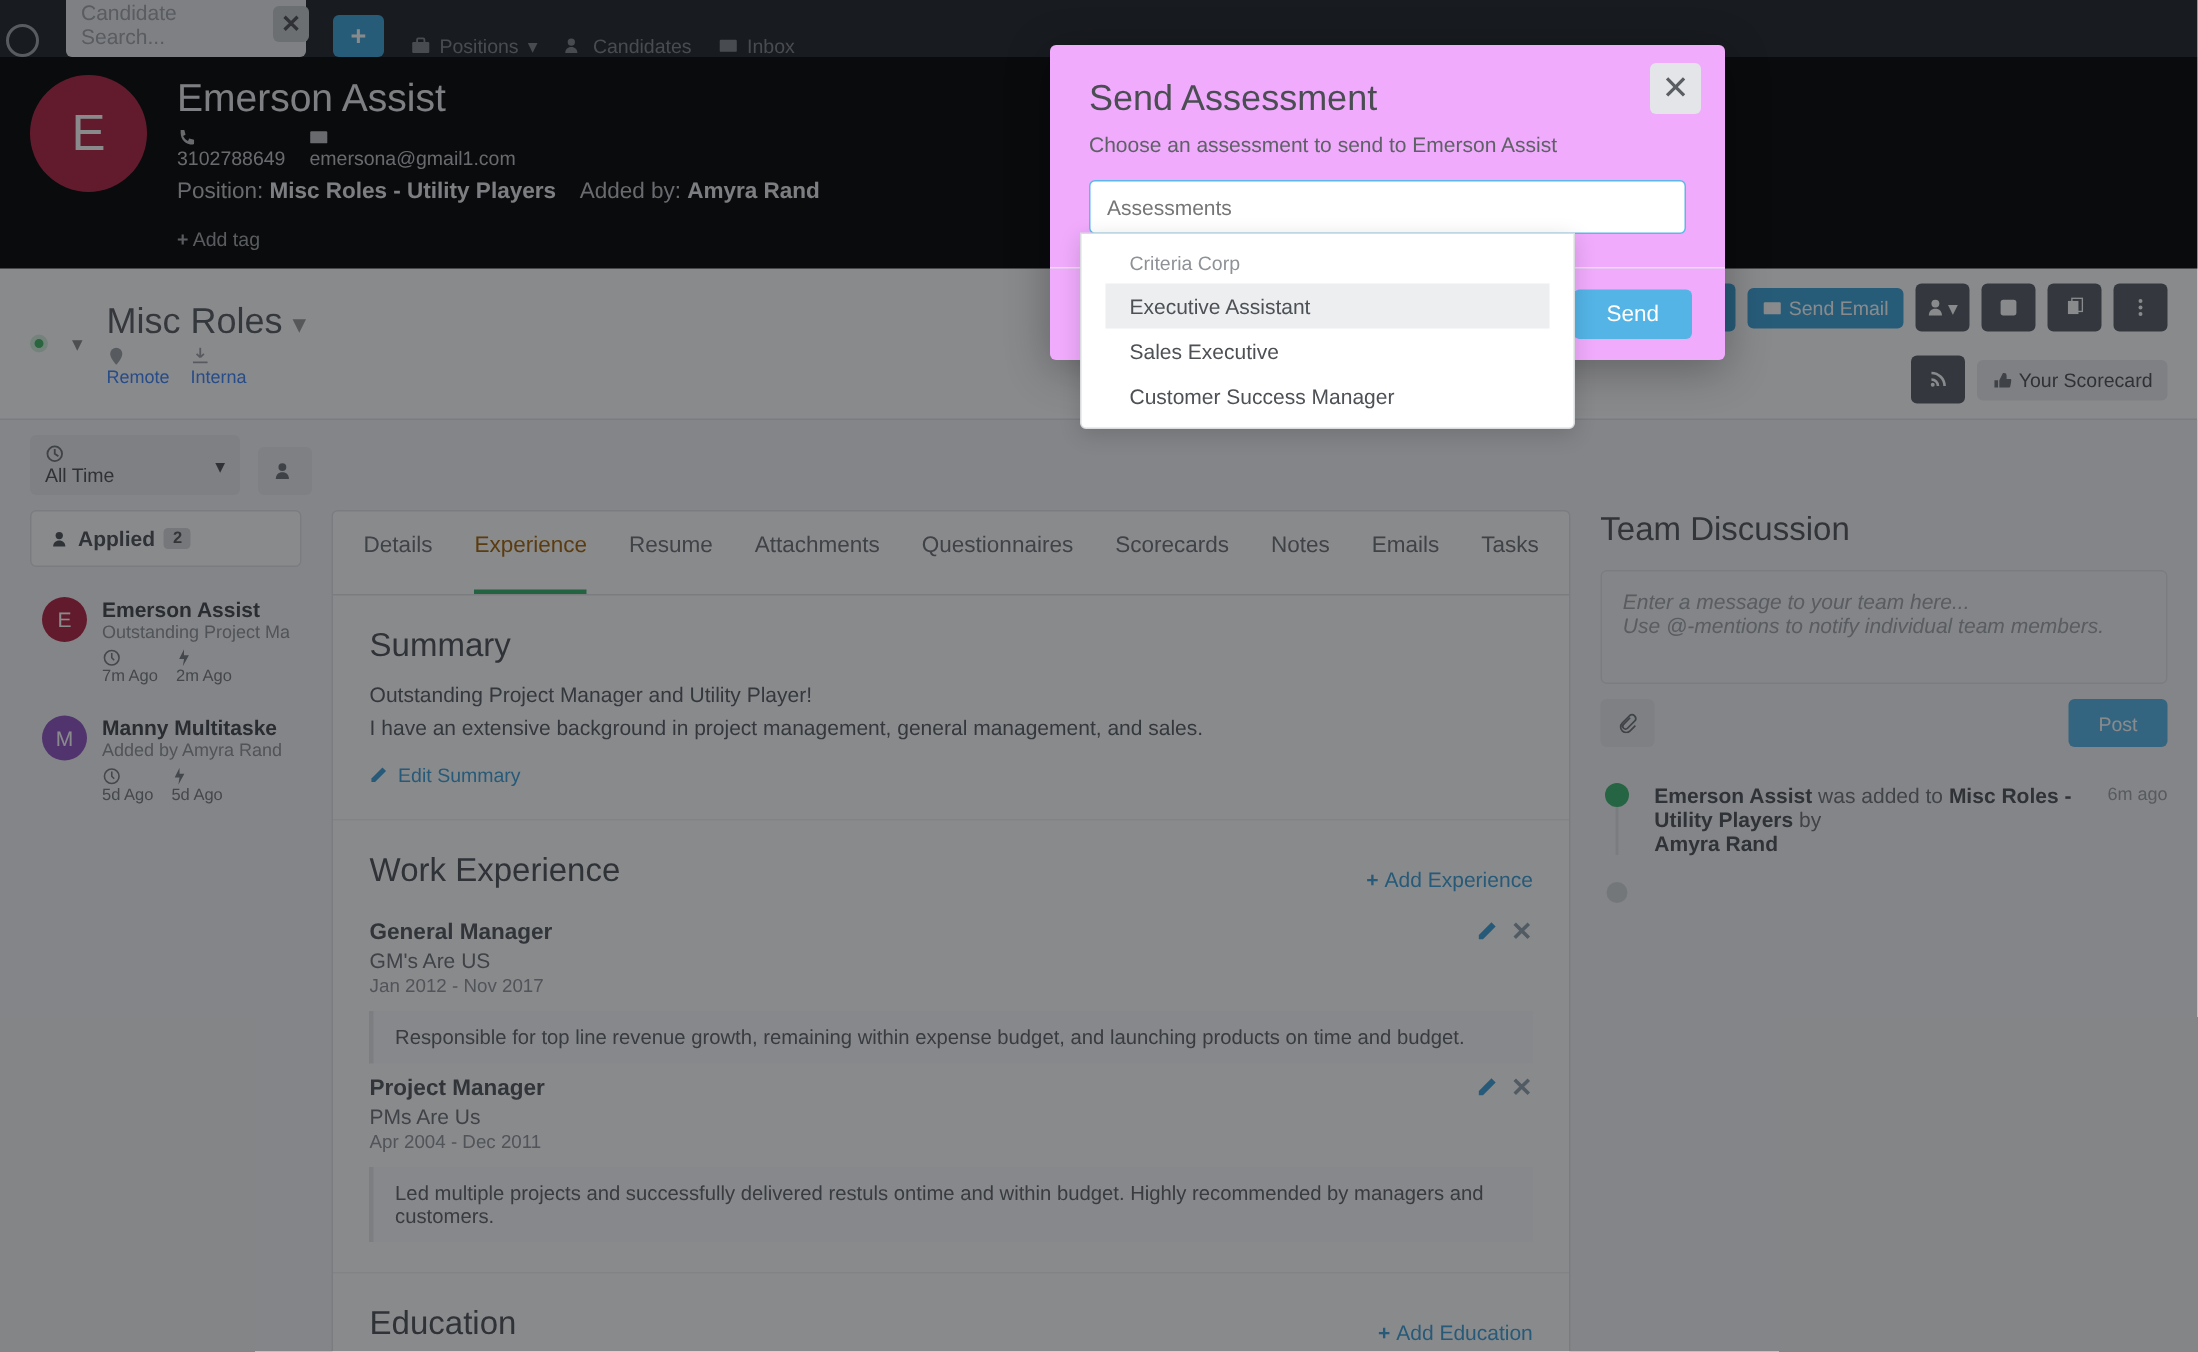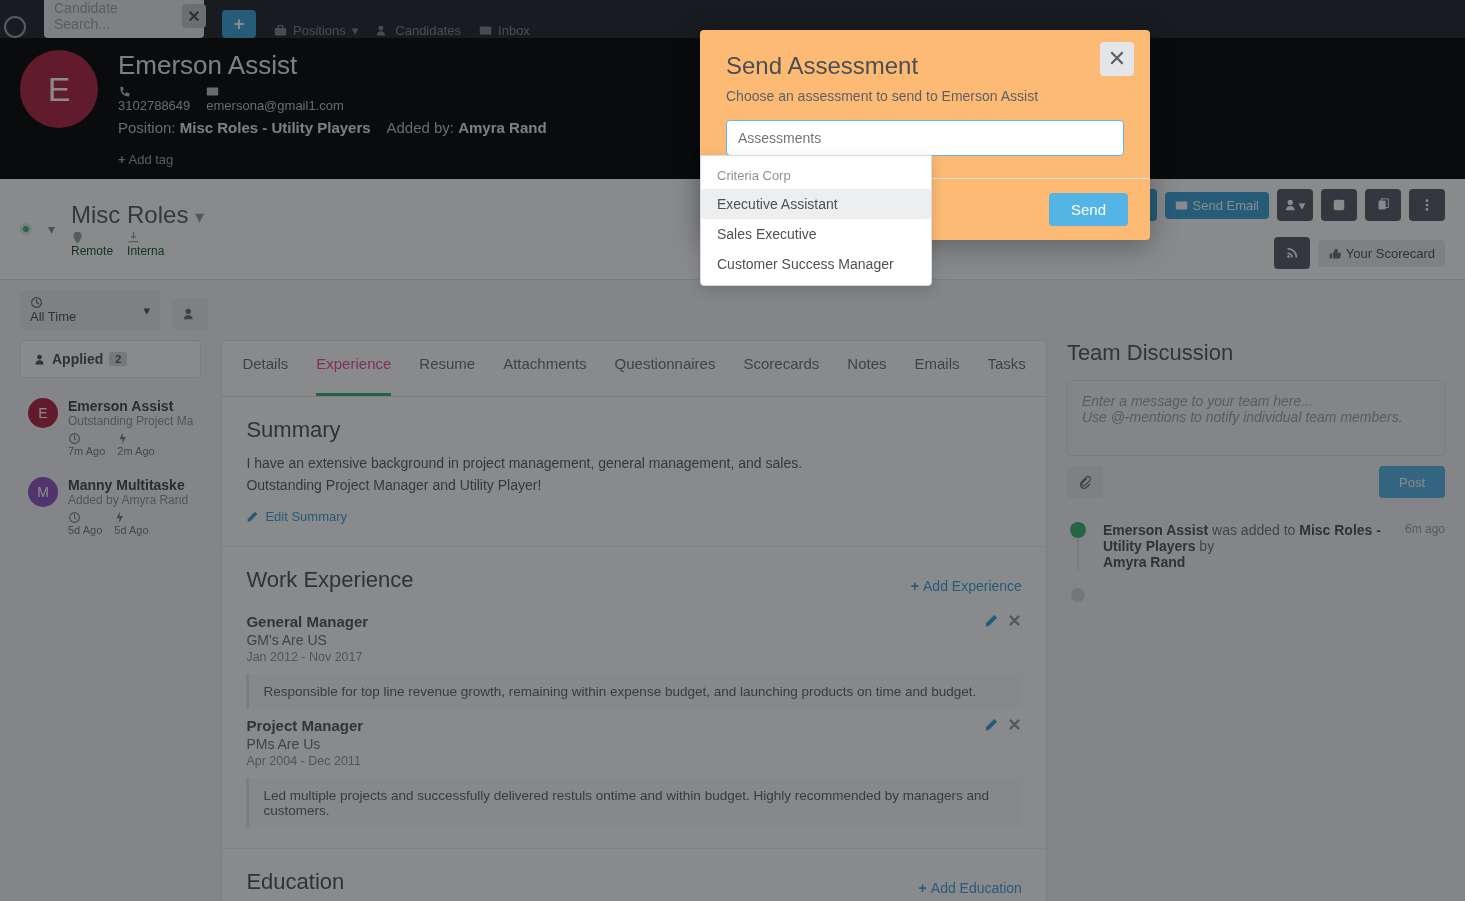--- a/index.html
+++ b/index.html
@@ -36,42 +36,42 @@
   .cand-name{font-size:26px;font-weight:500;color:#e8e9ea}
   .cand-meta{color:#bdbfc2;font-size:13px;display:flex;gap:16px;margin-top:4px;flex-wrap:wrap}
   .cand-meta-row2{color:#bdbfc2;font-size:15px;margin-top:6px}
   .cand-meta-row2 .strong{color:#e6e7e8;font-weight:600}
   .addtag{color:#9ea2a5;font-size:13px;margin-top:16px}
   
   .pos-row{background:#fff;border-bottom:1px solid var(--border);display:flex;align-items:center;justify-content:space-between;padding:10px 20px}
   .pos-left{display:flex;align-items:center;gap:16px;color:#666}
   .status-dot{width:12px;height:12px;border-radius:50%;background:#3eb765;border:3px solid #d3f0dc;display:inline-block}
   .pos-title{font-size:24px;color:#55595e;font-weight:500}
-  .pos-sub{font-size:12px;color:#14532d;display:flex;gap:14px;margin-top:2px}
+  .pos-sub{font-size:12px;color:#3b82f6;display:flex;gap:14px;margin-top:2px}
   .pos-right{display:flex;align-items:center;gap:8px;flex-wrap:wrap;justify-content:flex-end}
   .btn-sq{width:36px;height:32px;padding:0}
   
   .filter-row{padding:10px 20px;display:flex;align-items:flex-end;gap:12px}
   
   .main{display:flex;padding:0 20px 20px 20px;gap:20px}
   .col-left{width:200px}
   .col-center{flex:1;background:#fff;border:1px solid var(--border);border-radius:4px}
   .col-right{width:470px}
   
   .left-header{background:#fff;border:1px solid var(--border);border-radius:4px;padding:10px 12px;margin-bottom:10px;font-weight:600;color:#4a4e53;display:flex;align-items:center;gap:6px}
   .count-badge{background:#d6d9dc;border-radius:3px;padding:1px 6px;font-size:11px;color:#555}
   .cand-card{display:flex;gap:10px;padding:10px 8px;cursor:pointer;border-radius:4px}
   .cand-card .av{width:30px;height:30px;border-radius:50%;display:flex;align-items:center;justify-content:center;color:#fff;font-size:14px;flex-shrink:0}
   .cand-card .nm{font-weight:600;color:#3f4348;font-size:14px}
   .cand-card .sub{font-size:12px;color:#8d9196;white-space:nowrap;overflow:hidden;text-overflow:ellipsis;max-width:130px}
   .cand-card .meta{font-size:11px;color:#74787d;display:flex;gap:12px;margin-top:4px}
   
   .tabs{display:flex;gap:28px;padding:14px 20px;border-bottom:1px solid var(--border);color:#6a6e73;font-size:15px}
   .tab{cursor:pointer;padding-bottom:10px}
-  .tab.active{color:#ec4899;border-bottom:3px solid #34b06a;margin-bottom:-14px}
+  .tab.active{color:#a16207;border-bottom:3px solid #34b06a;margin-bottom:-14px}
   .section{padding:20px 24px;border-bottom:1px solid #f0f1f3}
   .section h2{margin:0 0 12px 0;font-size:22px;font-weight:500;color:#4a4e53}
   .section p{margin:6px 0;color:#555a60;font-size:14px}
   .edit-link{color:var(--link);font-size:13px;margin-top:10px;display:inline-flex;gap:6px;align-items:center}
   .sect-head{display:flex;justify-content:space-between;align-items:center}
   .add-link{color:var(--link);font-size:14px;display:flex;align-items:center;gap:4px}
   .job{margin-top:8px;position:relative}
   .job-title{font-weight:600;color:#4e5257;font-size:15px}
   .job-co{color:#6b6f74;font-size:14px;margin-top:2px}
   .job-dates{color:#8e9297;font-size:12.5px;margin-top:2px}
@@ -84,29 +84,29 @@
   .team-actions{display:flex;justify-content:space-between;gap:8px;margin-top:10px}
   .timeline{margin-top:24px;border-left:2px solid #e1e3e6;margin-left:10px;padding-left:24px;position:relative}
   .tl-dot{position:absolute;left:-9px;top:0;width:16px;height:16px;border-radius:50%;background:#37b56d}
   .tl-dot2{position:absolute;left:-8px;top:66px;width:14px;height:14px;border-radius:50%;background:#d5d8db}
   .tl-item{font-size:14px;color:#6c7075}
   .tl-item .strong{font-weight:600;color:#4a4e53}
   .tl-time{font-size:12px;color:#9a9ea3;float:right}
   
   .overlay{position:absolute;inset:0;background:rgba(20,22,25,0.5);z-index:50}
   
-  .modal{position:absolute;left:700px;top:30px;width:450px;background:#fdba74;border-radius:4px;box-shadow:0 6px 30px rgba(0,0,0,0.3);z-index:60}
+  .modal{position:absolute;left:700px;top:30px;width:450px;background:#f0abfc;border-radius:4px;box-shadow:0 6px 30px rgba(0,0,0,0.3);z-index:60}
   .modal-head{padding:22px 26px 8px 26px;display:flex;justify-content:space-between;align-items:flex-start}
   .modal-head h2{margin:0;font-size:24px;font-weight:500;color:#4a4e53}
   .modal-close{width:34px;height:34px;background:#e3e5e8;border-radius:4px;display:flex;align-items:center;justify-content:center;font-size:22px;color:#5a5e63;cursor:pointer;margin-top:-10px;margin-right:-10px}
   .modal-body{padding:0 26px 22px 26px;color:#5d6166;font-size:14px}
   .assess-input{width:100%;margin-top:16px;border:1.5px solid #5bb8e6;border-radius:4px;padding:9px 11px;font-size:14px;color:#888;outline:none}
   .modal-foot{border-top:1px solid var(--border);padding:14px 22px;display:flex;justify-content:flex-end}
   
-  .dropdown{position:absolute;left:700px;top:155px;width:232px;background:#fff;border:1px solid #d9dcdf;border-radius:0 0 4px 4px;box-shadow:0 4px 14px rgba(0,0,0,0.15);z-index:70;padding:6px 0}
+  .dropdown{position:absolute;left:720px;top:155px;width:330px;background:#fff;border:1px solid #d9dcdf;border-radius:0 0 4px 4px;box-shadow:0 4px 14px rgba(0,0,0,0.15);z-index:70;padding:6px 16px}
   .dd-group{padding:6px 16px;color:#8e9297;font-size:13px}
   .dd-item{padding:7px 16px;color:#4d5156;font-size:14px;cursor:pointer}
   .dd-item.hover{background:#eceef0}
   
   .ico-sm{width:13px;height:13px;vertical-align:-2px}
 </style>
 </head>
 <body>
 
 <div class="topbar">
@@ -324,22 +324,22 @@
         <div class="tab">Attachments</div>
         <div class="tab">Questionnaires</div>
         <div class="tab">Scorecards</div>
         <div class="tab">Notes</div>
         <div class="tab">Emails</div>
         <div class="tab">Tasks</div>
       </div>
 
     <div class="section">
       <h2>Summary</h2>
+      <p>Outstanding Project Manager and Utility Player!</p>
       <p>I have an extensive background in project management, general management, and sales.</p>
-      <p>Outstanding Project Manager and Utility Player!</p>
       <div class="edit-link">
         <svg width="13" height="13" viewBox="0 0 16 16">
             <path d="M11 2l3 3-9 9H2v-3z" fill="#3a9fd6"></path>
           </svg>
         <span>Edit Summary</span>
       </div>
     </div>
 
     <div class="section">
       <div class="sect-head">

